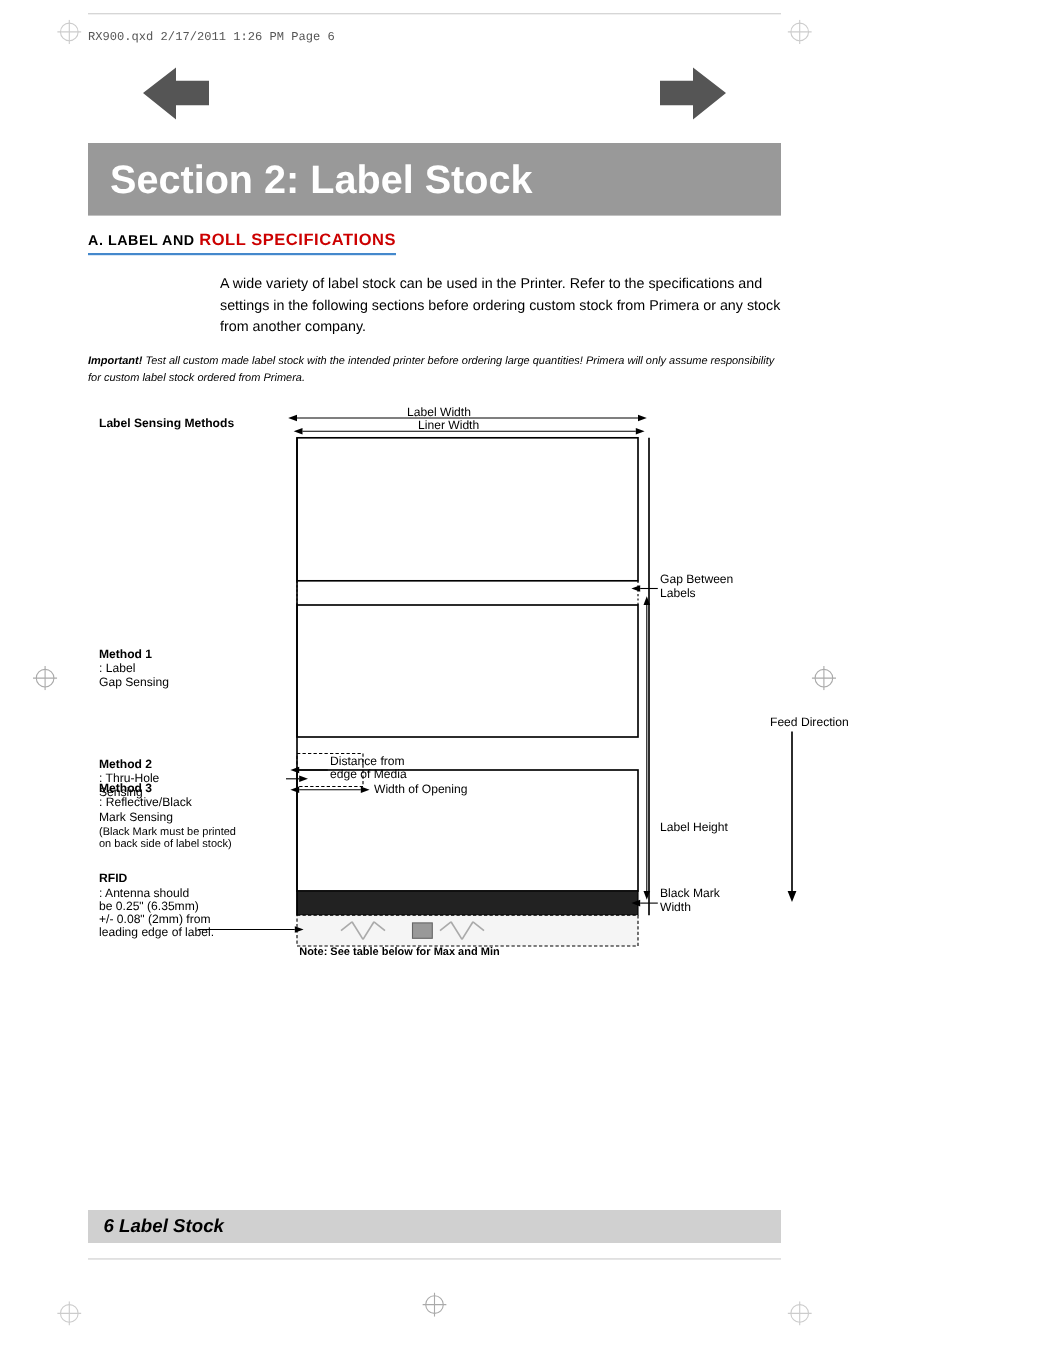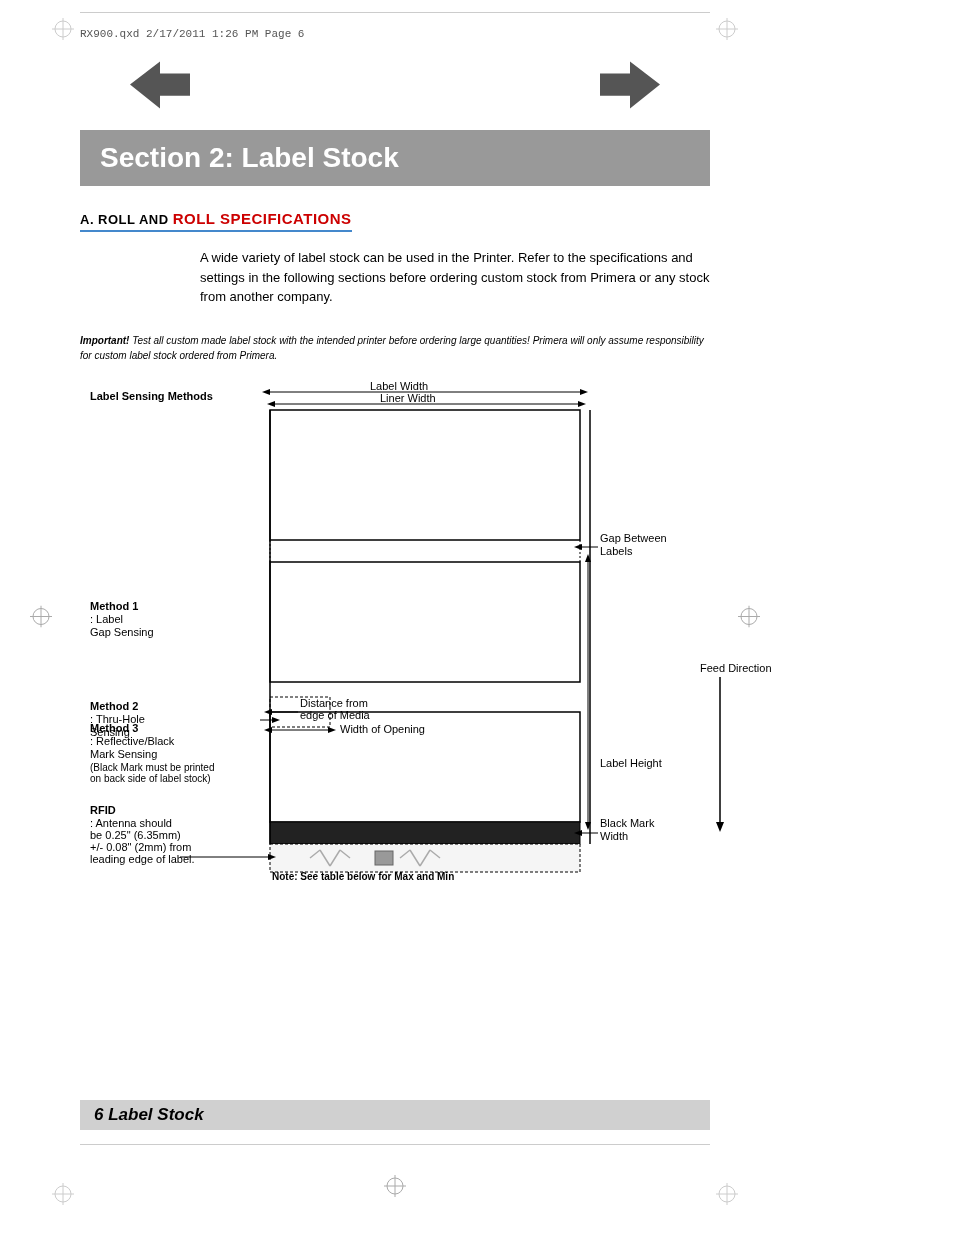--- a/index.html
+++ b/index.html
@@ -51,37 +51,37 @@
     
     .section-header {
       position: absolute;
       top: 130px;
       left: 80px;
       right: 80px;
       background: #999;
       padding: 12px 20px;
     }
     .section-header-text {
-      font-size: 28px;
+      font-size: 36px;
       font-weight: bold;
       color: #fff;
       font-family: Arial, Helvetica, sans-serif;
     }
 
     
     .content-area {
       position: absolute;
       top: 210px;
       left: 80px;
       right: 80px;
     }
 
     .intro-text {
       margin-left: 120px;
-      margin-bottom: 26px;
+      margin-bottom: 14px;
       font-size: 13px;
       line-height: 1.5;
       max-width: 520px;
     }
 
     .important-text {
       font-size: 10px;
       line-height: 1.55;
       margin-bottom: 18px;
       font-style: italic;
@@ -161,21 +161,21 @@
   </div>
 
   <div class="section-header">
     <span class="section-header-text">Section 2:   Label Stock</span>
   </div>
 
   <div class="content-area">
 
     <div style="margin-bottom:16px;">
       <div style="border-bottom: 2px solid #4488cc; padding-bottom:3px; display:inline-block;">
-        <span style="font-size:13px; font-weight:bold; letter-spacing:0.5px; color:#000;">A. ROLL AND </span><span style="font-size:15px; font-weight:bold; letter-spacing:0.5px; color:#cc0000;">ROLL SPECIFICATIONS</span>
+        <span style="font-size:13px; font-weight:bold; letter-spacing:0.5px; color:#000;">A. LABEL AND </span><span style="font-size:15px; font-weight:bold; letter-spacing:0.5px; color:#cc0000;">ROLL SPECIFICATIONS</span>
       </div>
     </div>
 
     <div class="intro-text">A wide variety of label stock can be used in the Printer.  Refer to the specifications and settings in the following sections before ordering custom stock from Primera or any stock from another company.</div>
 
     <div class="important-text">
       <strong>Important!</strong><span> Test all custom made label stock with the intended printer before ordering large quantities! Primera will only assume responsibility for custom label stock ordered from Primera.</span>
     </div>
 
     <div class="diagram-container">

